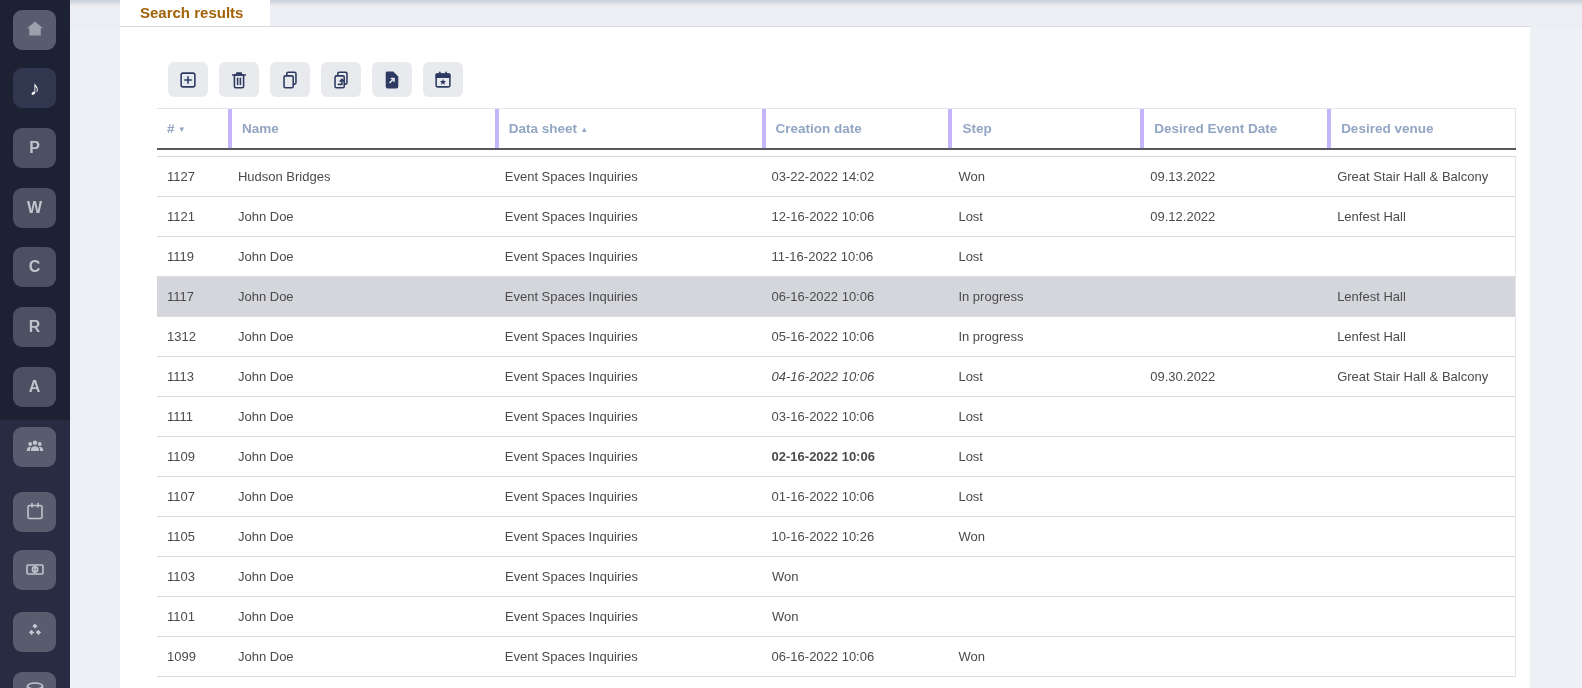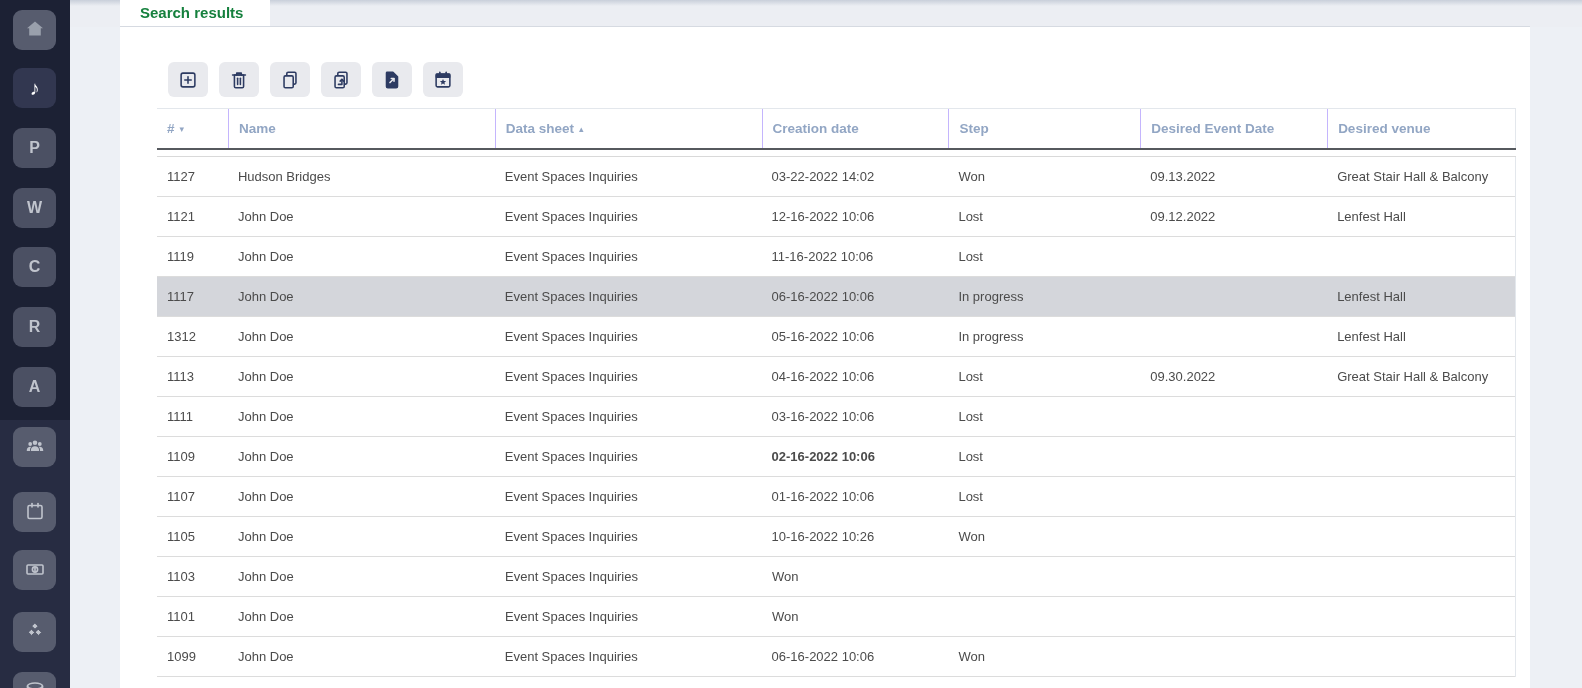--- a/index.html
+++ b/index.html
@@ -17,37 +17,37 @@
   .side-btn.active { background:#323750; }
   .side-btn.bottom { background:#575c6e; }
   .side-btn .letter { color:#c0c4cd; font-size:16px; font-weight:600; }
   .side-btn .note { color:#ffffff; font-size:20px; line-height:1; }
 
   
   #topband { position:absolute; left:70px; top:0; width:1512px; height:27px;
              background:linear-gradient(#c9cfda, #eceef3 6px); }
   #title-tab { position:absolute; left:120px; top:0; width:150px; height:27px; background:#ffffff; }
   #page-title { position:absolute; left:140px; top:0; height:27px; line-height:25px;
-                color:#15803d; font-size:15px; font-weight:700; }
+                color:#a16207; font-size:15px; font-weight:700; }
   #title-divider { position:absolute; left:120px; top:26px; width:1410px; height:1px; background:#d6dae1; }
 
   
   #card { position:absolute; left:120px; top:27px; width:1410px; height:661px; background:#ffffff; }
 
   
   #toolbar { position:absolute; left:168px; top:62px; display:flex; gap:11px; }
   .tool-btn { width:40px; height:35px; border-radius:6px; background:#e9eaee; border:none;
               display:flex; align-items:center; justify-content:center; cursor:pointer; }
   .tool-btn svg { display:block; }
 
   
   #table { position:absolute; left:157px; top:108px; width:1359px; }
   #thead { display:flex; height:40px; border-top:1px solid #e3e7ec; border-right:1px solid #e3e7ec; background:#fff; }
   .hcell { display:flex; align-items:center; padding-left:10px; color:#92a6c4;
-           font-size:13.5px; font-weight:700; border-left:1px solid #c4b5fd; cursor:pointer; }
+           font-size:13.5px; font-weight:700; border-left:4px solid #c4b5fd; cursor:pointer; }
   .hcell:first-child { border-left:none; }
   .sort-arrow { font-size:9px; margin-left:5px; color:#92a6c4; }
   #header-dark-line { height:2px; background:#56595e; }
   #header-gap { height:6px; background:#ffffff; }
   #header-thin-line { height:1px; background:#d9d9d9; }
   #tbody { border-right:1px solid #e3e7ec; }
   .trow { display:flex; height:40px; border-bottom:1px solid #dcdcdc; background:#ffffff; cursor:pointer; }
   .trow.selected { background:#d4d6db; }
   .tcell { display:flex; align-items:center; padding-left:10px; color:#4b4b4b; font-size:13px;
            overflow:hidden; white-space:nowrap; }
@@ -264,21 +264,21 @@
           <div class="tcell" style="width: 267px;">Event Spaces Inquiries</div>
           <div class="tcell" style="width: 187px;">05-16-2022 10:06</div>
           <div class="tcell" style="width: 192px;">In progress</div>
           <div class="tcell" style="width: 187px;"></div>
           <div class="tcell" style="width: 188px;">Lenfest Hall</div>
         </div>
         <div class="trow">
           <div class="tcell" style="width: 71px;">1113</div>
           <div class="tcell" style="width: 267px;">John Doe</div>
           <div class="tcell" style="width: 267px;">Event Spaces Inquiries</div>
-          <div class="tcell" style="width: 187px;">04-16-2022 10:06</div>
+          <div class="tcell" style="width: 187px; font-style: italic;">04-16-2022 10:06</div>
           <div class="tcell" style="width: 192px;">Lost</div>
           <div class="tcell" style="width: 187px;">09.30.2022</div>
           <div class="tcell" style="width: 188px;">Great Stair Hall &amp; Balcony</div>
         </div>
         <div class="trow">
           <div class="tcell" style="width: 71px;">1111</div>
           <div class="tcell" style="width: 267px;">John Doe</div>
           <div class="tcell" style="width: 267px;">Event Spaces Inquiries</div>
           <div class="tcell" style="width: 187px;">03-16-2022 10:06</div>
           <div class="tcell" style="width: 192px;">Lost</div>

